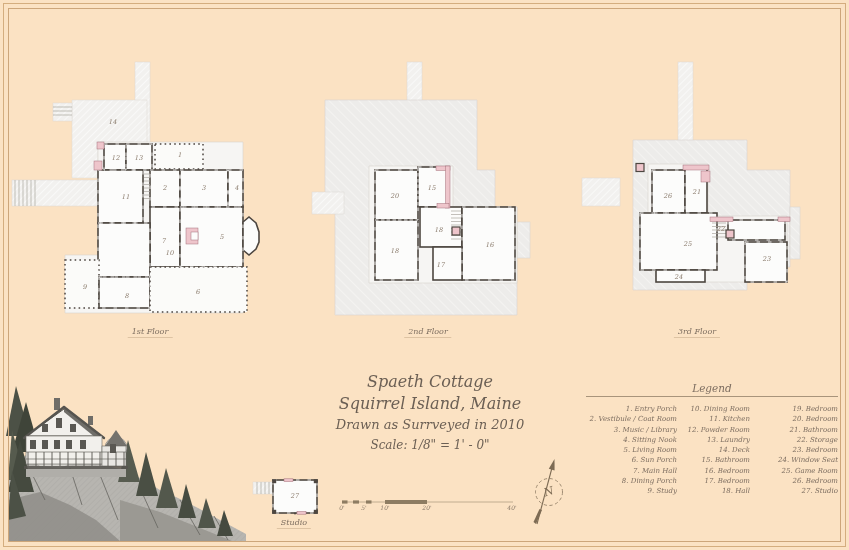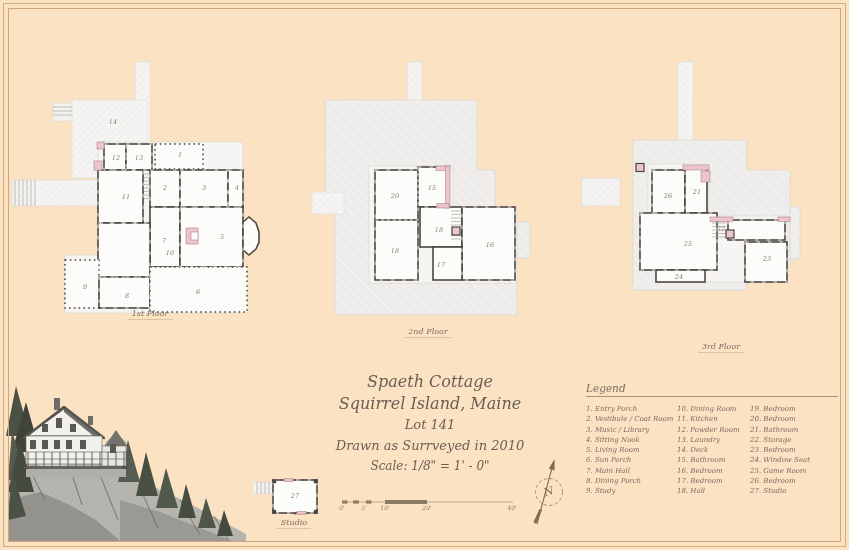--- a/index.html
+++ b/index.html
@@ -25,24 +25,24 @@
   
   .room-num{position:absolute;transform:translate(-50%,-50%);font-size:6.5px;font-style:italic;color:#8a7b6c;}
   .floor-label{position:absolute;transform:translate(-50%,0);font-size:8px;font-style:italic;color:#7d6e60;
                border-bottom:1px solid rgba(167,138,103,.35);padding:0 4px 1px;white-space:nowrap;}
   .title-block{position:absolute;left:318px;top:371px;width:224px;text-align:center;
                color:#6b5f54;font-style:italic;}
   .tb-lg{font-size:16px;line-height:21.5px;}
   .tb-md{font-size:13px;line-height:21px;}
   .tb-sm{font-size:12px;line-height:20px;}
   .legend{position:absolute;left:586px;top:382px;width:252px;color:#7c6d60;font-style:italic;}
-  .legend-title{text-align:left;font-size:10.5px;line-height:12px;}
+  .legend-title{text-align:center;font-size:10.5px;line-height:12px;}
   .legend hr{border:none;border-top:1px solid #a8947b;margin:2px 0 7px 0;}
   .legend-cols{display:flex;}
-  .legend-col{list-style:none;margin:0;padding:0;}
+  .legend-col{list-style:none;margin:0;padding:0;text-align:right;}
   .legend-col:nth-child(1){width:91px;}
   .legend-col:nth-child(2){width:73px;}
   .legend-col:nth-child(3){width:88px;}
   .legend-item{font-size:7px;line-height:10.3px;white-space:nowrap;}
   .sb-labels{position:absolute;left:0;top:504px;width:849px;height:10px;}
   .sb-tick{position:absolute;transform:translateX(-50%);font-size:6px;font-style:italic;color:#8b7b6a;}
   .compass-n{font-size:11px;font-style:italic;fill:#7d6b54;}
 </style>
 </head>
 <body>
@@ -244,43 +244,42 @@
       <div class="room-num" style="left: 165px; top: 188px;">2</div>
       <div class="room-num" style="left: 204px; top: 188px;">3</div>
       <div class="room-num" style="left: 237px; top: 188px;">4</div>
       <div class="room-num" style="left: 126px; top: 197px;">11</div>
       <div class="room-num" style="left: 164px; top: 241px;">7</div>
       <div class="room-num" style="left: 222px; top: 237px;">5</div>
       <div class="room-num" style="left: 125px; top: 253px; margin-left: 45px;">10</div>
       <div class="room-num" style="left: 85px; top: 287px;">9</div>
       <div class="room-num" style="left: 127px; top: 296px;">8</div>
       <div class="room-num" style="left: 198px; top: 292px;">6</div>
-      <div class="floor-label" style="left: 150px; top: 309px;">1st Floor</div>
+      <div class="floor-label" style="left: 150px; top: 327px;">1st Floor</div>
       <div class="room-num" style="left: 395px; top: 196px;">20</div>
       <div class="room-num" style="left: 432px; top: 188px;">15</div>
       <div class="room-num" style="left: 439px; top: 230px;">18</div>
       <div class="room-num" style="left: 395px; top: 251px;">18</div>
       <div class="room-num" style="left: 490px; top: 245px;">16</div>
       <div class="room-num" style="left: 441px; top: 265px;">17</div>
       <div class="floor-label" style="left: 428px; top: 327px;">2nd Floor</div>
       <div class="room-num" style="left: 668px; top: 196px;">26</div>
       <div class="room-num" style="left: 697px; top: 192px;">21</div>
       <div class="room-num" style="left: 721px; top: 229px;">22</div>
       <div class="room-num" style="left: 688px; top: 244px;">25</div>
       <div class="room-num" style="left: 767px; top: 259px;">23</div>
       <div class="room-num" style="left: 679px; top: 277px; font-style: italic;">24</div>
-      <div class="floor-label" style="left: 697px; top: 342px; margin-left: 24px;">3rd Floor</div>
+      <div class="floor-label" style="left: 697px; top: 327px;">3rd Floor</div>
       <div class="room-num" style="left: 295px; top: 496px;">27</div>
       <div class="floor-label" style="left: 294px; top: 518px;">Studio</div>
     </div>
 
   <div class="title-block">
     <div class="tb-lg">Spaeth Cottage</div>
     <div class="tb-lg">Squirrel Island, Maine</div>
-    <div class="tb-md">Lot 141</div>
     <div class="tb-md">Drawn as Surrveyed in 2010</div>
     <div class="tb-sm">Scale: 1/8" = 1' - 0"</div>
   </div>
 
   <div class="legend">
     <div class="legend-title">Legend</div>
     <hr>
     <div class="legend-cols" id="legend-columns">
         <ul class="legend-col">
           <li class="legend-item">1. Entry Porch</li>

